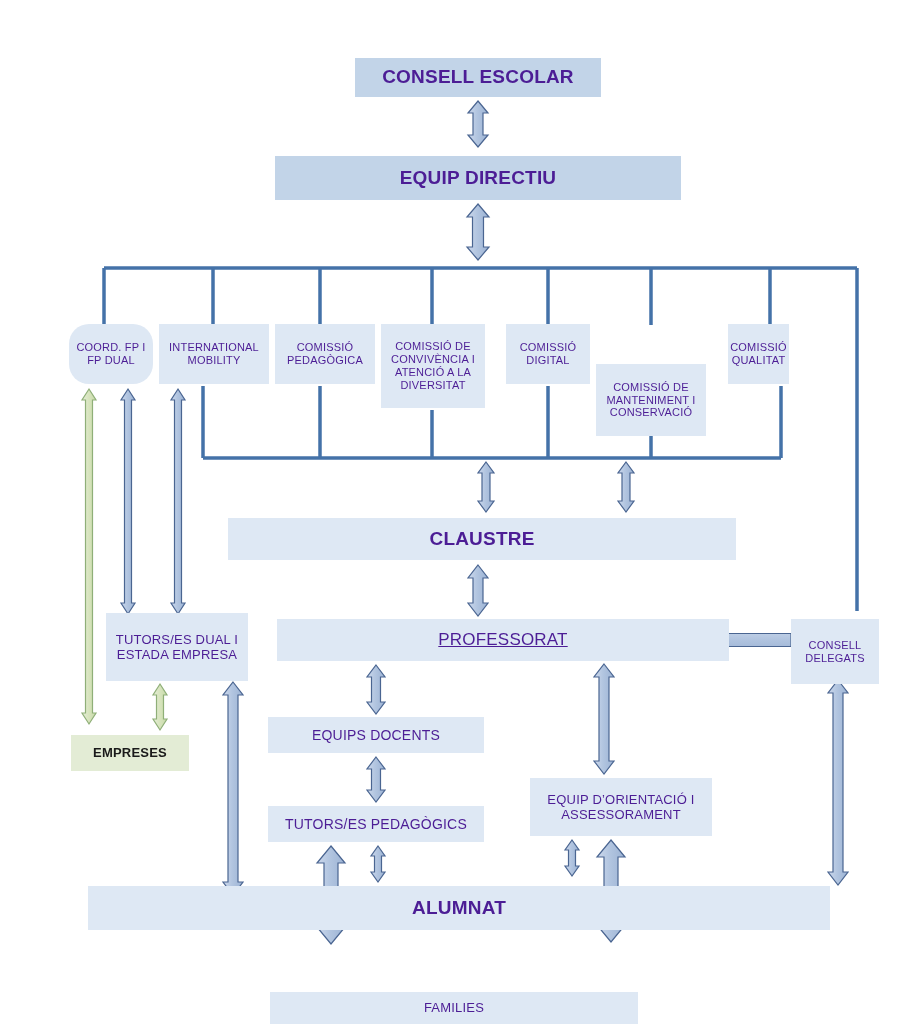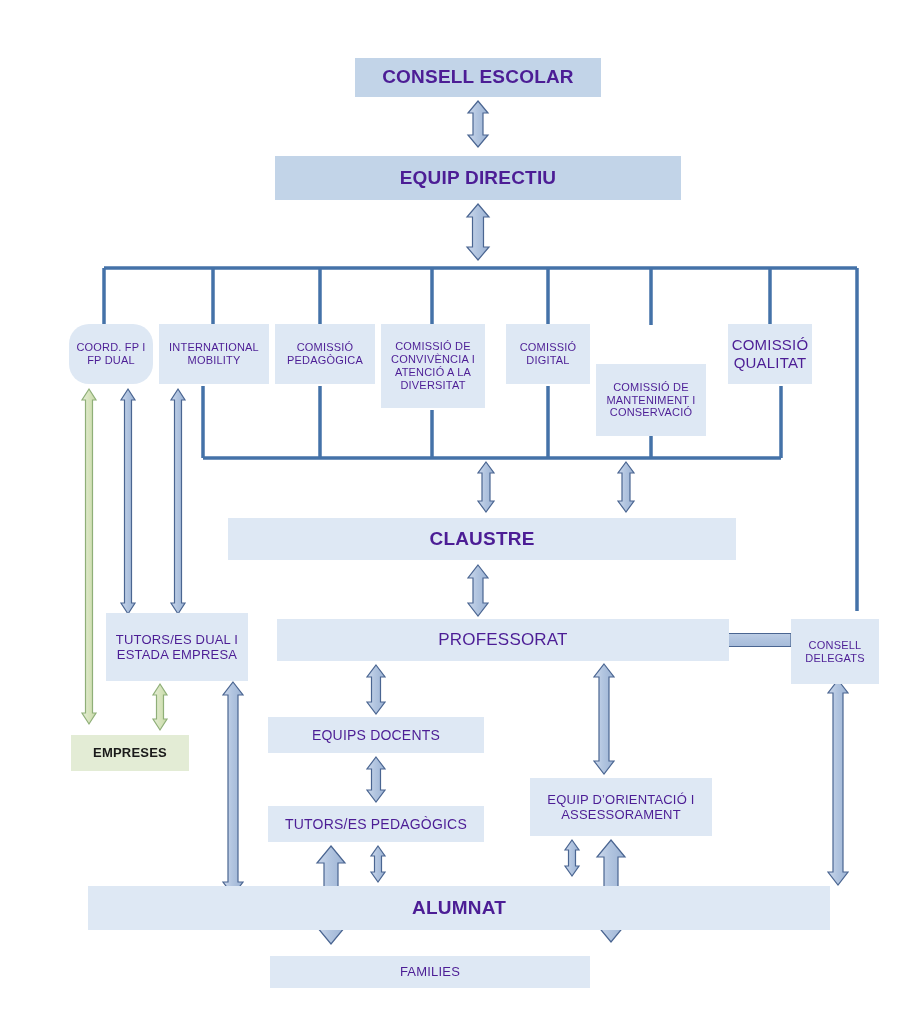--- a/index.html
+++ b/index.html
@@ -160,27 +160,27 @@
       </div>
       <div class="box lvl-plain" style="left: 381px; top: 324px; width: 104px; height: 84px; font-size: 11px;">
         <span>COMISSIÓ DE CONVIVÈNCIA I ATENCIÓ A LA DIVERSITAT</span>
       </div>
       <div class="box lvl-plain" style="left: 506px; top: 324px; width: 84px; height: 60px; font-size: 11px;">
         <span>COMISSIÓ DIGITAL</span>
       </div>
       <div class="box lvl-plain" style="left: 596px; top: 324px; width: 110px; height: 72px; font-size: 11px; margin-top: 40px;">
         <span>COMISSIÓ  DE MANTENIMENT I CONSERVACIÓ</span>
       </div>
-      <div class="box lvl-plain" style="left: 728px; top: 324px; width: 84px; height: 60px; font-size: 15px;">
+      <div class="box lvl-plain" style="left: 728px; top: 324px; width: 61px; height: 60px; font-size: 11px;">
         <span>COMISSIÓ QUALITAT</span>
       </div>
       <div class="box lvl-mid" style="left: 228px; top: 518px; width: 508px; height: 42px; font-size: 19px;">
         <span>CLAUSTRE</span>
       </div>
-      <div class="box lvl-plain" style="left: 277px; top: 619px; width: 452px; height: 42px; font-size: 17px;">
+      <div class="box lvl-plain" style="left: 277px; top: 619px; width: 452px; height: 42px; font-size: 17px; text-decoration: underline;">
         <span>PROFESSORAT</span>
       </div>
       <div class="box lvl-plain" style="left: 106px; top: 613px; width: 142px; height: 68px; font-size: 13px;">
         <span>TUTORS/ES DUAL I ESTADA EMPRESA</span>
       </div>
       <div class="box lvl-plain" style="left: 791px; top: 611px; width: 88px; height: 65px; font-size: 11px; margin-top: 8px;">
         <span>CONSELL DELEGATS</span>
       </div>
       <div class="box lvl-green" style="left: 71px; top: 735px; width: 118px; height: 36px; font-size: 13px;">
         <span>EMPRESES</span>
@@ -190,17 +190,17 @@
       </div>
       <div class="box lvl-plain" style="left: 268px; top: 806px; width: 216px; height: 36px; font-size: 14px;">
         <span>TUTORS/ES PEDAGÒGICS</span>
       </div>
       <div class="box lvl-plain" style="left: 530px; top: 778px; width: 182px; height: 58px; font-size: 13px;">
         <span>EQUIP D’ORIENTACIÓ I ASSESSORAMENT</span>
       </div>
       <div class="box lvl-mid" style="left: 88px; top: 886px; width: 742px; height: 44px; font-size: 19px;">
         <span>ALUMNAT</span>
       </div>
-      <div class="box lvl-plain" style="left: 270px; top: 956px; width: 320px; height: 32px; font-size: 13px;">
+      <div class="box lvl-plain" style="left: 270px; top: 992px; width: 368px; height: 32px; font-size: 13px;">
         <span>FAMILIES</span>
       </div>
     </div>
 </div>
 
 </body></html>

